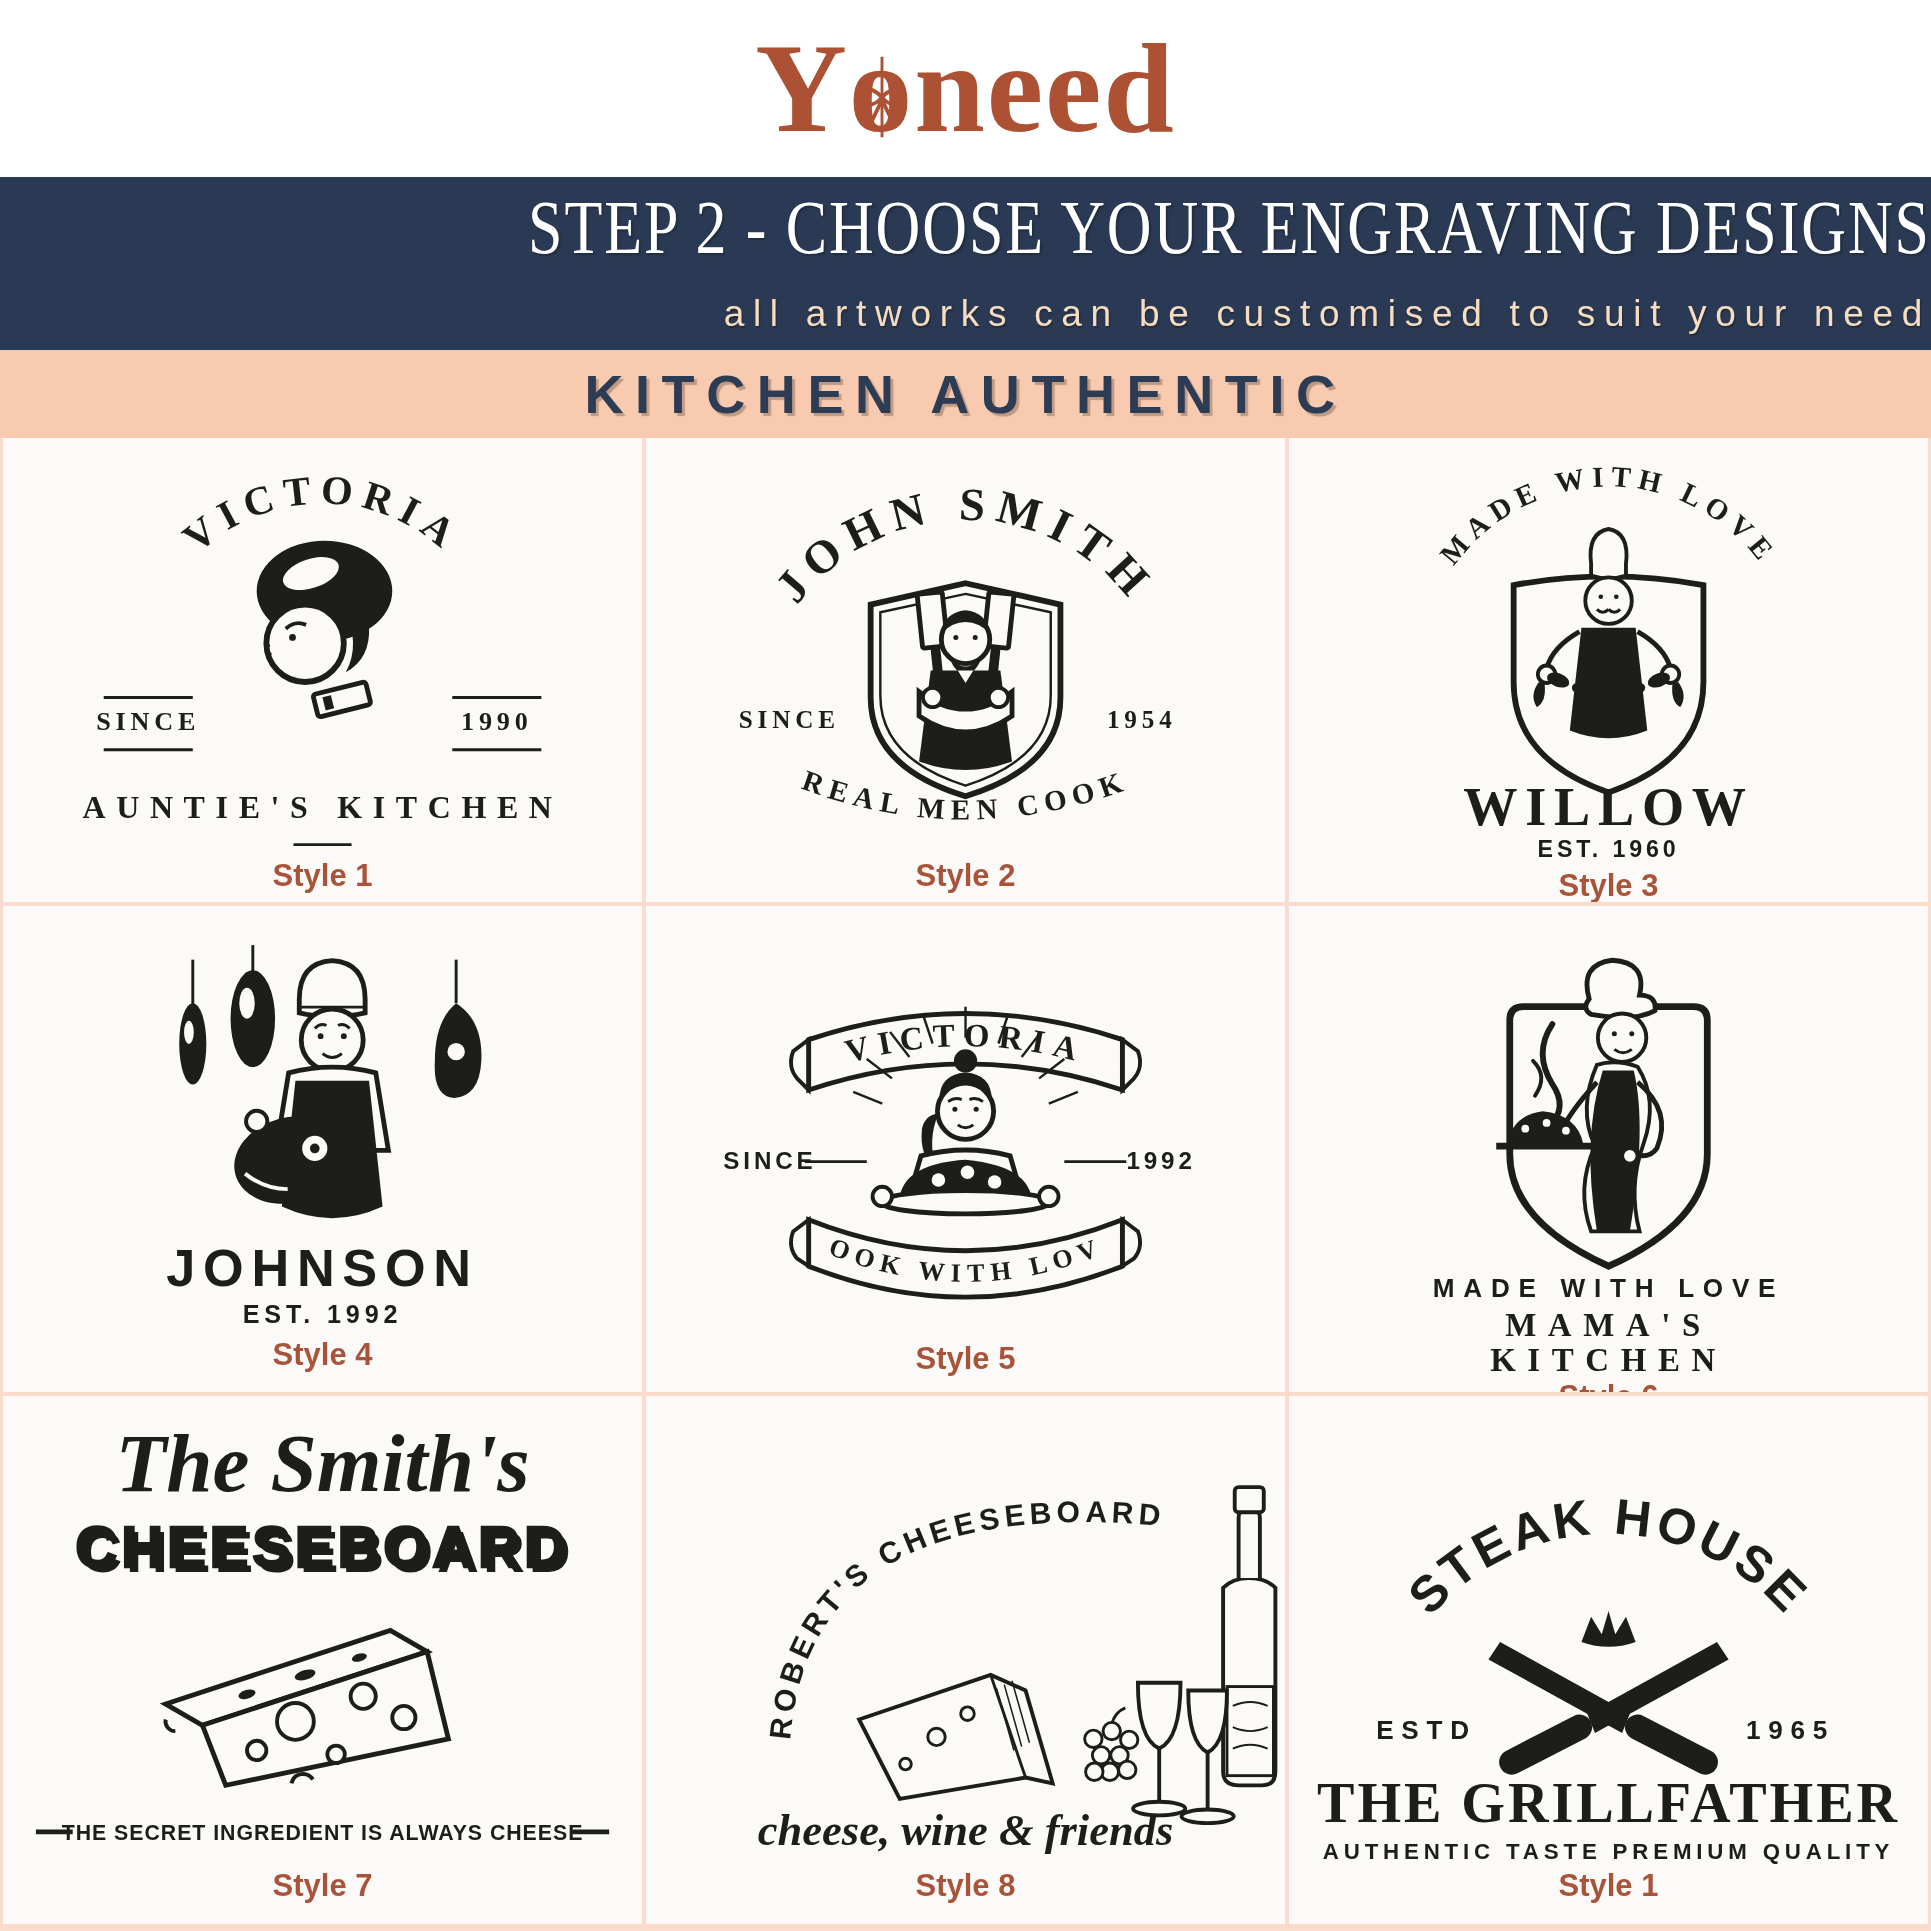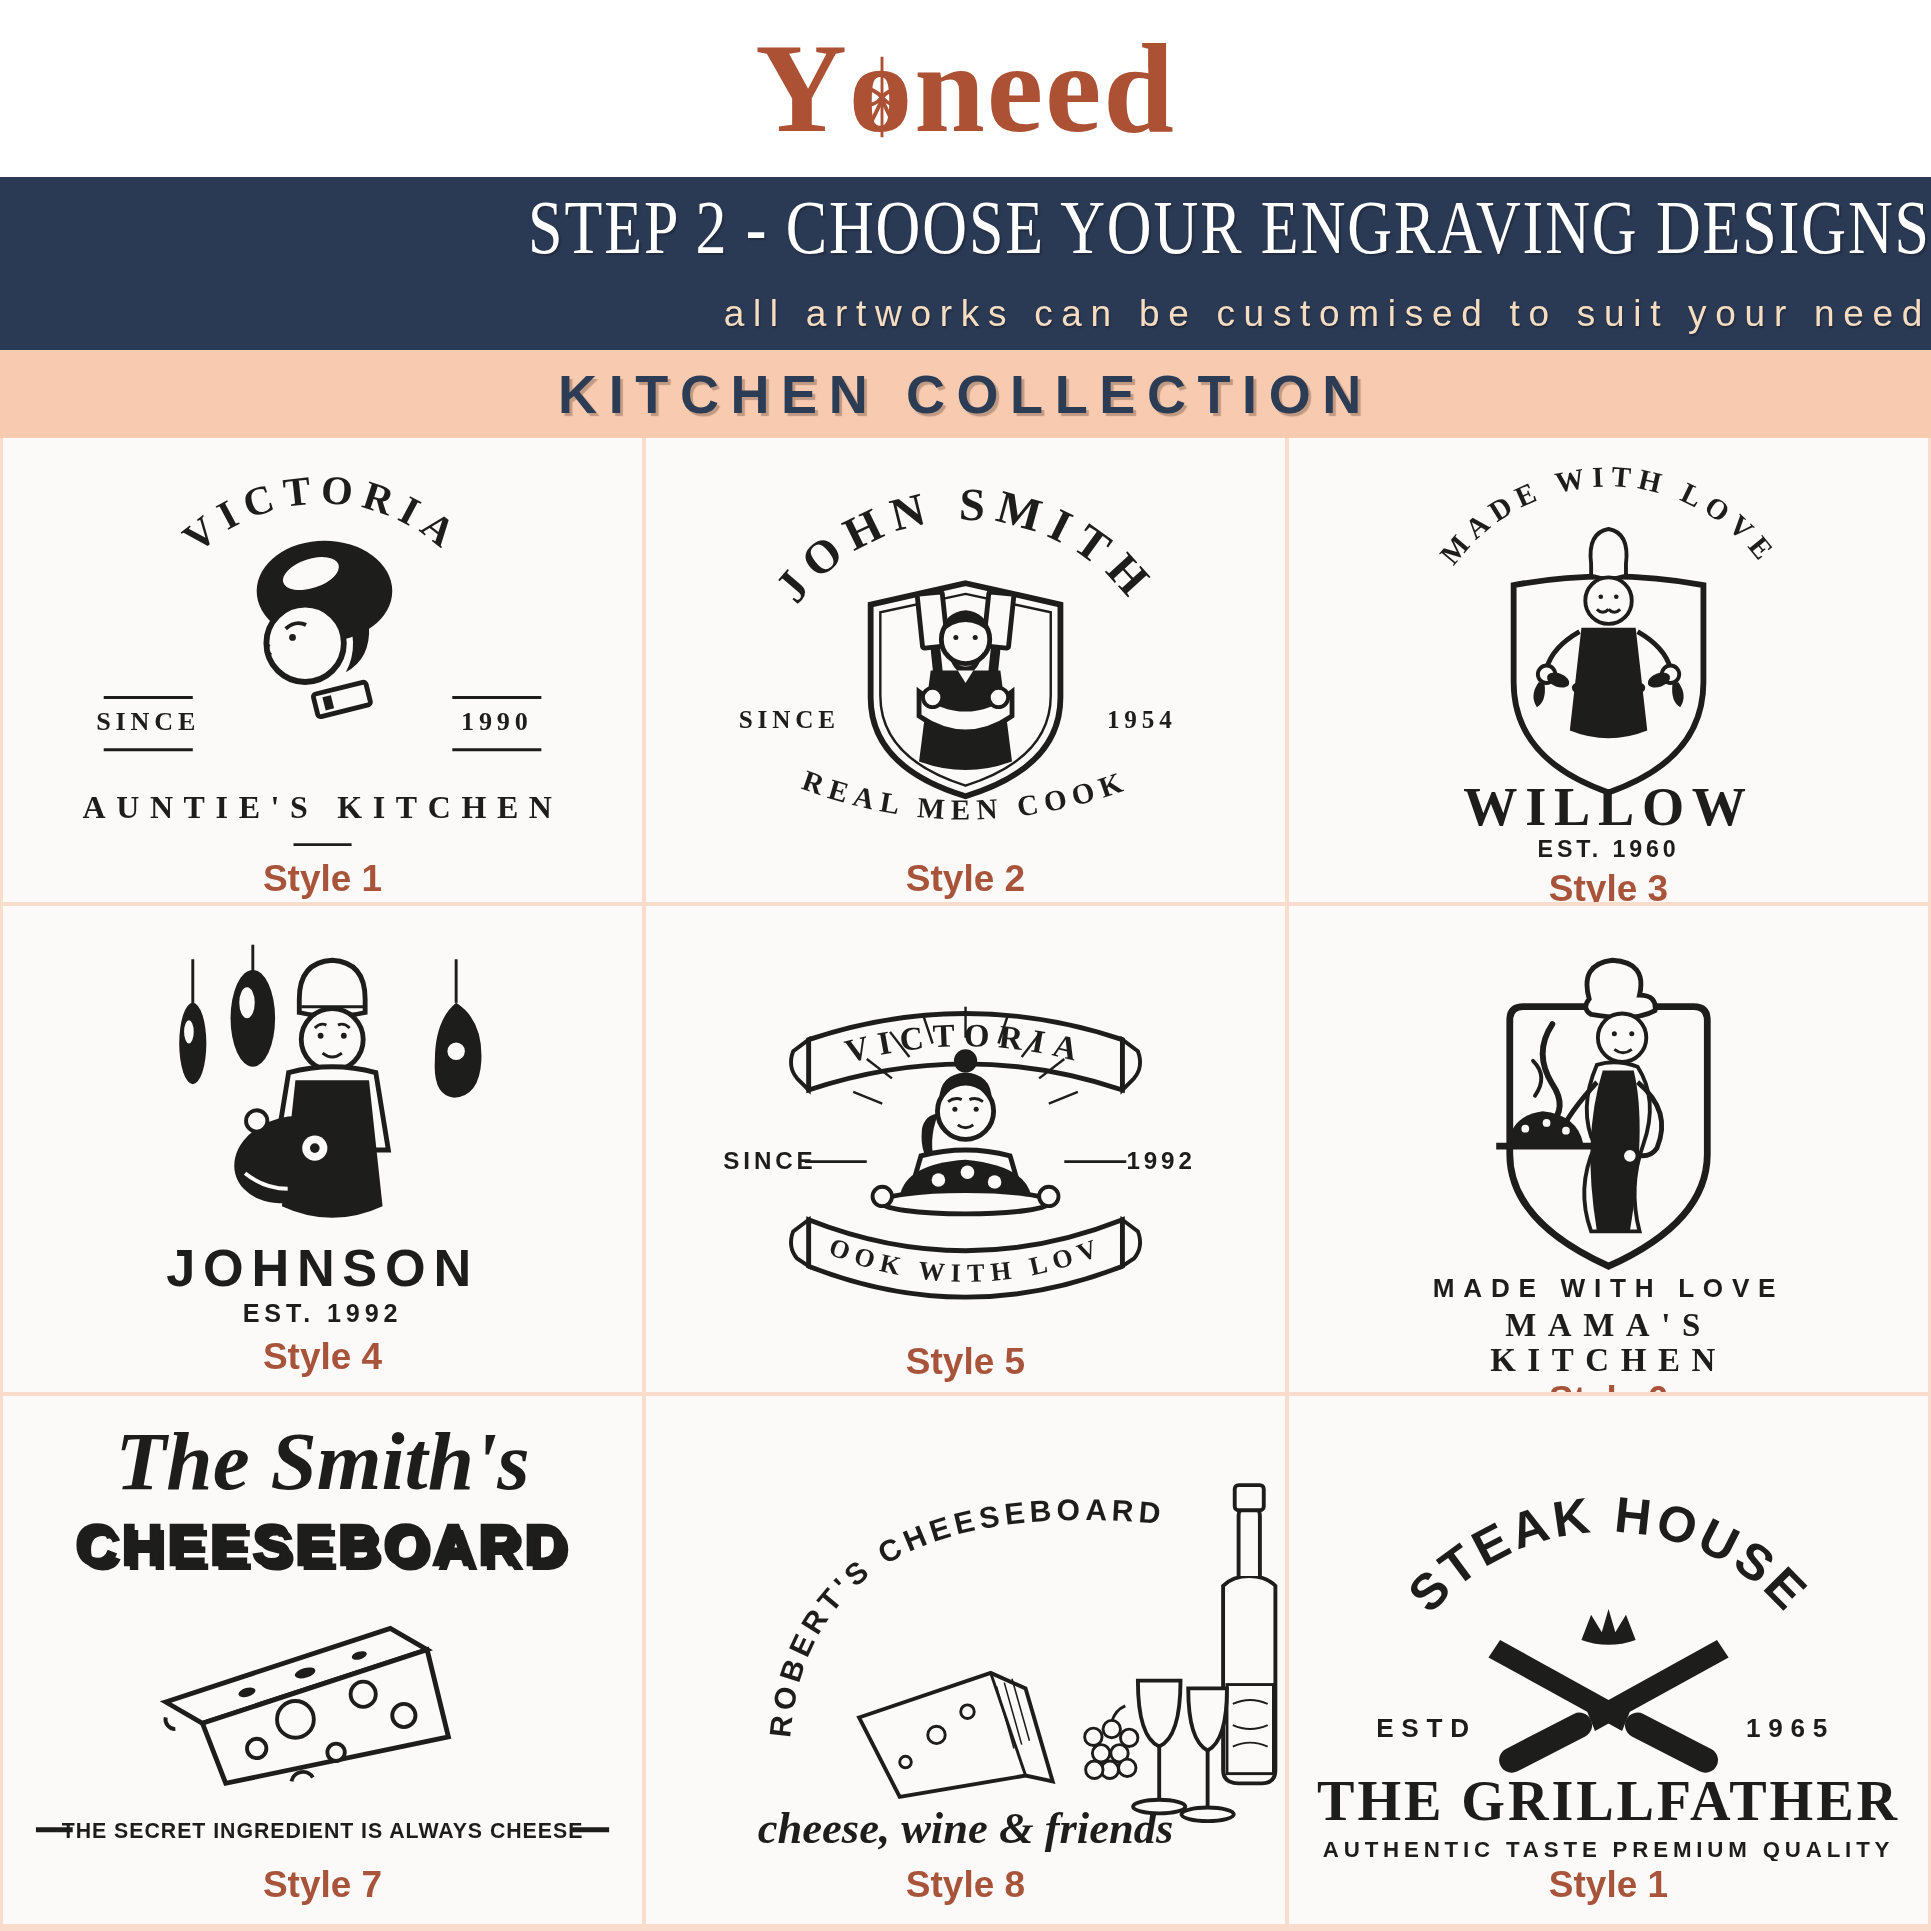--- a/index.html
+++ b/index.html
@@ -28,21 +28,21 @@
   .collection-label{font-size:54px;font-weight:800;color:#2c3c55;letter-spacing:11.6px;
                     text-shadow:2.9px 2.9px 1px rgba(90,60,45,.35);white-space:nowrap;}
 
   
   .grid{flex:1;display:grid;grid-template-columns:1fr 1fr 1fr;
         grid-template-rows:464px 486px 528px;gap:3.9px;background:#f9dccb;
         border-left:3.9px solid #f9dccb;border-right:3.9px solid #f9dccb;border-bottom:7.7px solid #f9dccb;}
   .cell{background:#fcfaf8;display:flex;flex-direction:column;align-items:center;overflow:hidden;}
   .art{width:100%;flex:1;display:flex;align-items:center;justify-content:center;}
   .art svg{width:100%;height:100%;}
-  .style-label{font-size:37px;font-weight:600;color:#a8543a;margin:3.9px 0 19.3px;}
+  .style-label{font-size:31px;font-weight:600;color:#a8543a;margin:3.9px 0 19.3px;}
 
   
   svg text{fill:#1d1d1b;}
   .ts{font-family:"Liberation Serif",serif;}
   .tn{font-family:"Liberation Sans",sans-serif;}
   .b{font-weight:bold;}
   .w6{font-weight:600;}
   .w8{font-weight:800;}
   .w9{font-weight:900;}
   .it{font-style:italic;}
@@ -64,21 +64,21 @@
         <span>need</span>
     </div>
   </div>
 
   <div class="banner">
     <div class="banner-title">STEP 2 - CHOOSE YOUR ENGRAVING DESIGNS</div>
     <div class="banner-sub">all artworks can be customised to suit your need</div>
   </div>
 
   <div class="collection">
-    <div class="collection-label">KITCHEN COLLECTION</div>
+    <div class="collection-label">KITCHEN AUTHENTIC</div>
   </div>
 
   <div class="grid">
 
     <div class="cell">
       <div class="art">
         <svg viewBox="0 0 660 430" xmlns="http://www.w3.org/2000/svg">
           <defs>
               <path id="a1" d="M150,210 A185,185 0 0 1 510,210"></path>
             </defs>

